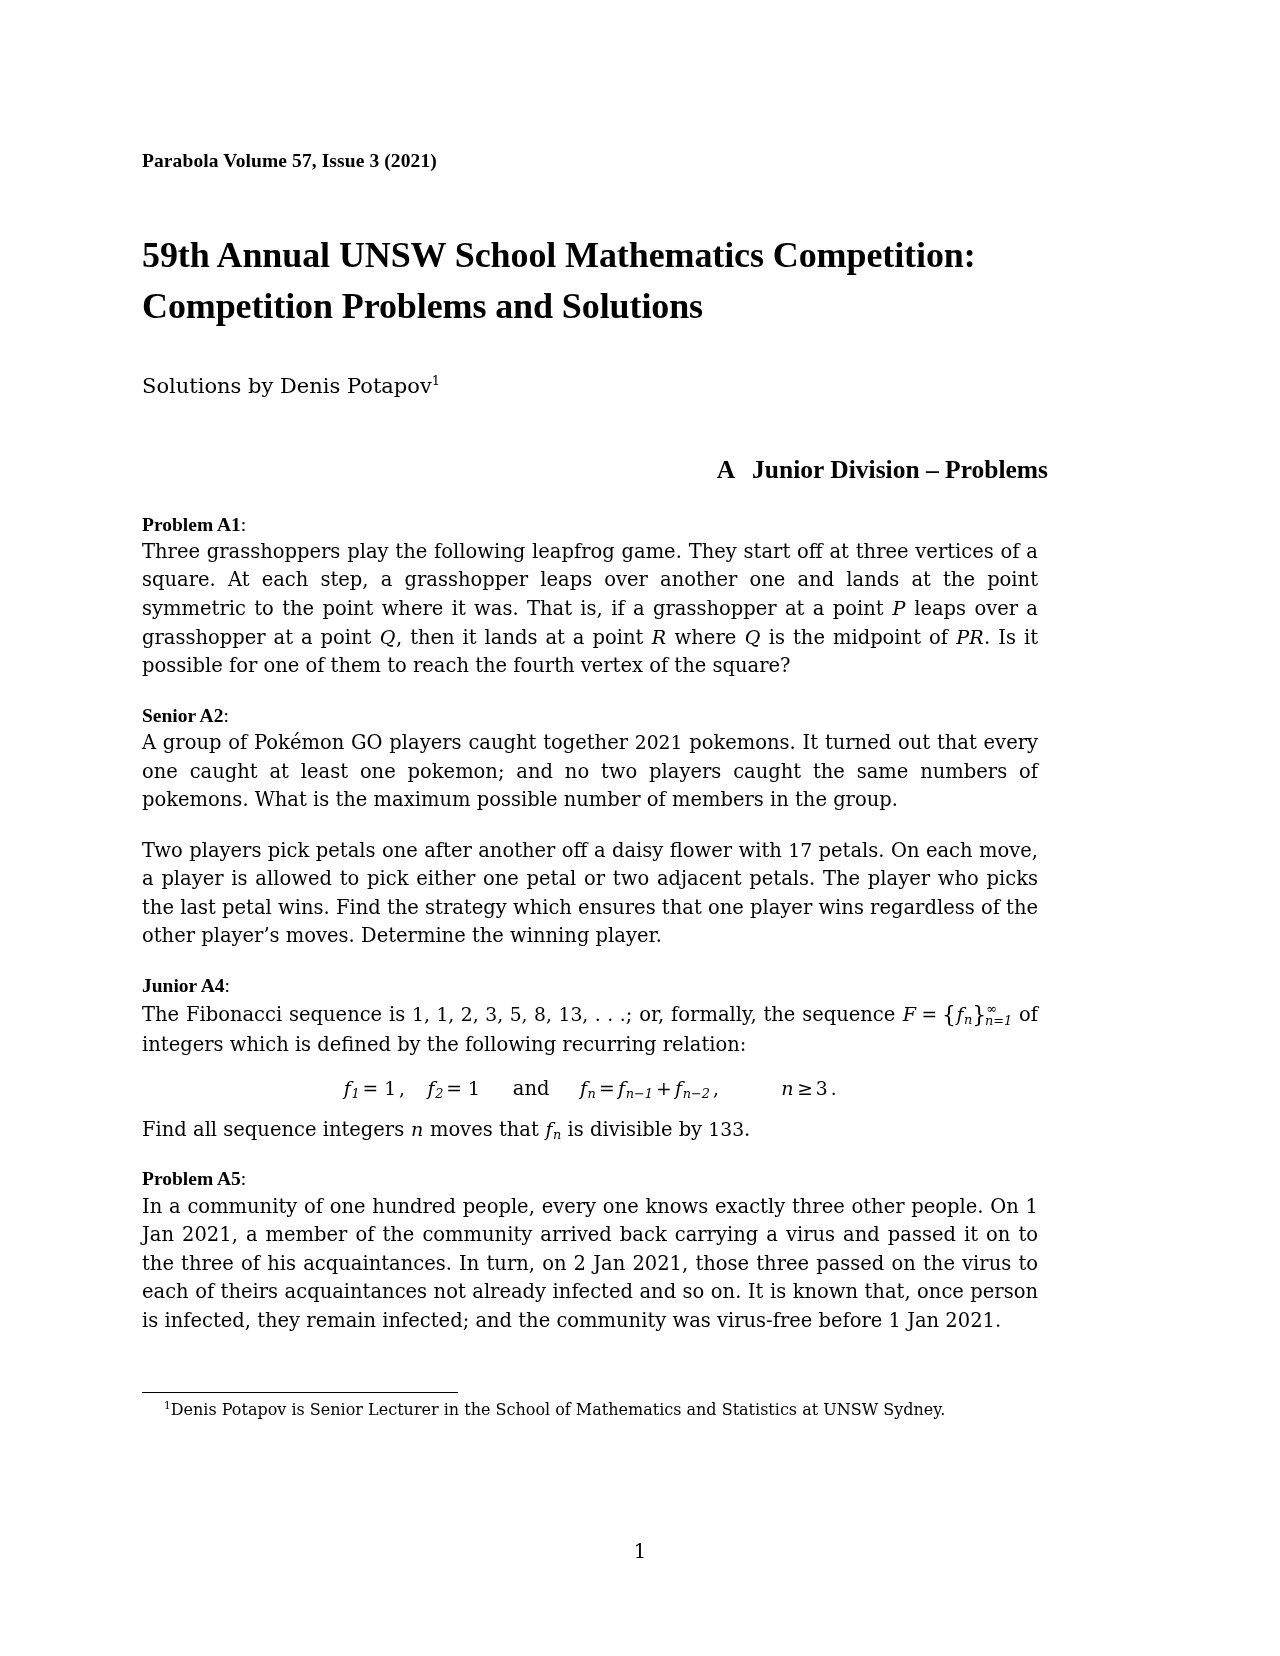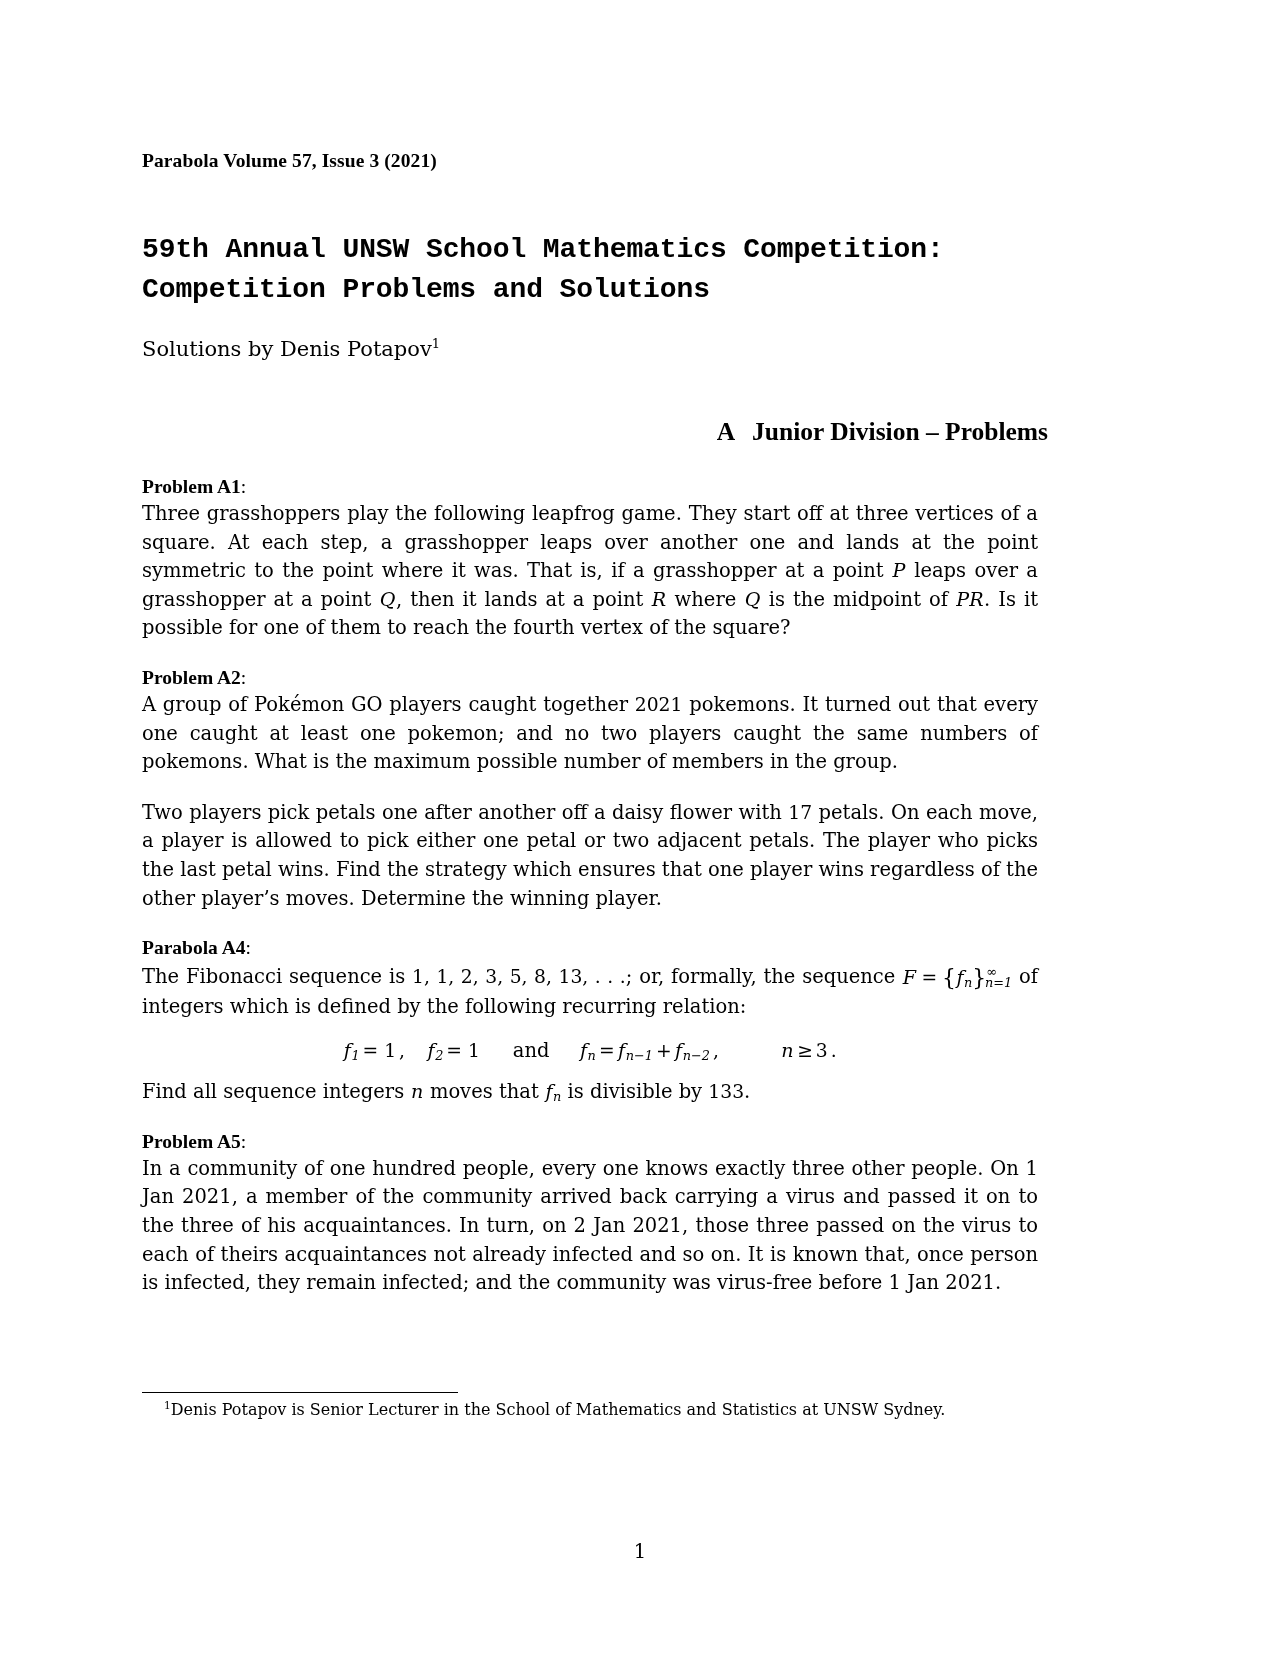--- a/index.html
+++ b/index.html
@@ -24,26 +24,26 @@
   
   .running-head {
     font-family: "Liberation Serif", "DejaVu Serif", serif;
     font-weight: bold;
     font-size: 19.5px;
     letter-spacing: 0.1px;
     margin: 0 0 58px 0;
   }
   
   .doc-title {
-    font-family: Liberation Mono, monospace;
-    font-weight: bold;
-    font-size: 28px;
+    font-family: Liberation Serif, serif;
+    font-weight: bold;
+    font-size: 36px;
     line-height: 1.42;
     letter-spacing: -0.1px;
-    margin: 0 0 26px 0;
+    margin: 0 0 41px 0;
     width: 900px;
   }
   .doc-title .t-line { display: block; }
   .byline {
     font-size: 21px;
     line-height: 1.3;
     margin: 0 0 54px 0;
   }
   .byline sup {
     font-size: 0.62em;
@@ -169,30 +169,30 @@
   <div class="byline"><span>Solutions by Denis Potapov</span><sup>1</sup></div>
 
   <h2 class="section-head"><span class="sec-num">A</span><span>Junior Division – Problems</span></h2>
 
   <div class="problem">
     <span class="problem-label"><span>Problem A1</span><span class="colon">:</span></span>
     <p class="problem-body"><span>Three grasshoppers play the following leapfrog game. They start off at three vertices of a square. At each step, a grasshopper leaps over another one and lands at the point symmetric to the point where it was. That is, if a grasshopper at a point </span><span class="m">P</span><span> leaps over a grasshopper at a point </span><span class="m">Q</span><span>, then it lands at a point </span><span class="m">R</span><span> where </span><span class="m">Q</span><span> is the midpoint of </span><span class="m">PR</span><span>. Is it possible for one of them to reach the fourth vertex of the square?</span></p>
   </div>
 
   <div class="problem">
-    <span class="problem-label"><span>Problem A2</span><span class="colon">:</span></span>
+    <span class="problem-label"><span>Senior A2</span><span class="colon">:</span></span>
     <p class="problem-body"><span>A group of Pokémon GO players caught together </span><span class="mn">2021</span><span> pokemons. It turned out that every one caught at least one pokemon; and no two players caught the same numbers of pokemons. What is the maximum possible number of members in the group.</span></p>
   </div>
 
   <div class="problem">
     <p class="problem-body"><span>Two players pick petals one after another off a daisy flower with </span><span class="mn">17</span><span> petals. On each move, a player is allowed to pick either one petal or two adjacent petals. The player who picks the last petal wins. Find the strategy which ensures that one player wins regardless of the other player’s moves. Determine the winning player.</span></p>
   </div>
 
   <div class="problem">
-    <span class="problem-label"><span>Parabola A4</span><span class="colon">:</span></span>
+    <span class="problem-label"><span>Junior A4</span><span class="colon">:</span></span>
     <p class="problem-body"><span>The Fibonacci sequence is </span><span class="mn">1, 1, 2, 3, 5, 8, 13, . . .</span><span>; or, formally, the sequence </span><span class="setseq"><span class="m">F</span><span class="mn" style="padding:0 5px;">=</span><span class="brace">{</span><span class="m">f</span><span class="msub">n</span><span class="brace">}</span><span class="msup">∞</span><span class="msub" style="margin-left:-12px;">n=1</span></span><span> of integers which is defined by the following recurring relation:</span></p>
 
     <div class="display-eq"><span class="m">f</span><span class="msub">1</span><span class="mn op">= 1</span><span class="mn">,</span><span class="gap-sm"></span><span class="m">f</span><span class="msub">2</span><span class="mn op">= 1</span><span class="gap-md"></span><span class="txt">and</span><span class="gap-md"></span><span class="m">f</span><span class="msub">n</span><span class="mn op">=</span><span class="m">f</span><span class="msub">n−1</span><span class="mn op">+</span><span class="m">f</span><span class="msub">n−2</span><span class="mn" style="margin-left:3px;">,</span><span class="gap-lg"></span><span class="m">n</span><span class="mn op">≥</span><span class="mn">3</span><span class="mn" style="margin-left:3px;">.</span></div>
 
     <p class="problem-body"><span>Find all sequence integers </span><span class="m">n</span><span> moves that </span><span class="m">f</span><span class="msub">n</span><span> is divisible by </span><span class="mn">133</span><span>.</span></p>
   </div>
 
   <div class="problem">
     <span class="problem-label"><span>Problem A5</span><span class="colon">:</span></span>
     <p class="problem-body">In a community of one hundred people, every one knows exactly three other people. On 1 Jan 2021, a member of the community arrived back carrying a virus and passed it on to the three of his acquaintances. In turn, on 2 Jan 2021, those three passed on the virus to each of theirs acquaintances not already infected and so on. It is known that, once person is infected, they remain infected; and the community was virus-free before 1 Jan 2021.</p>

